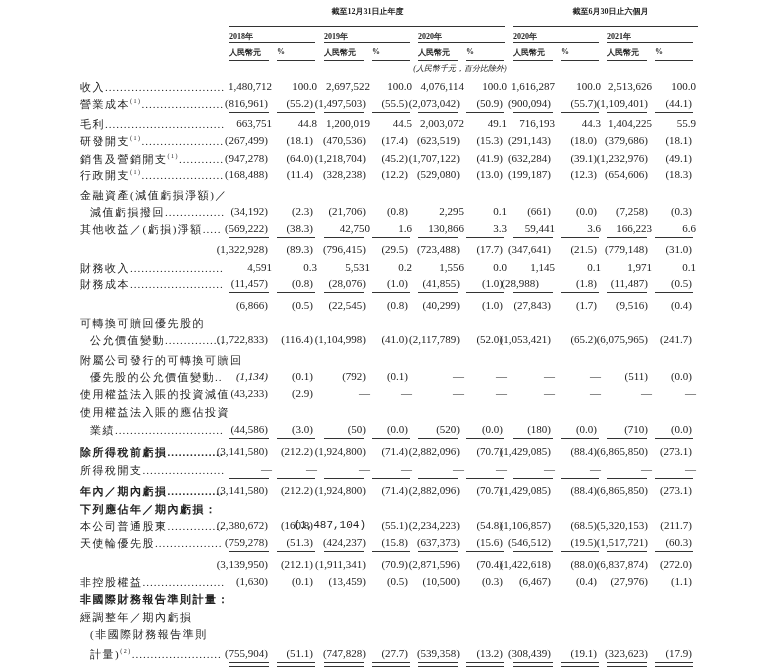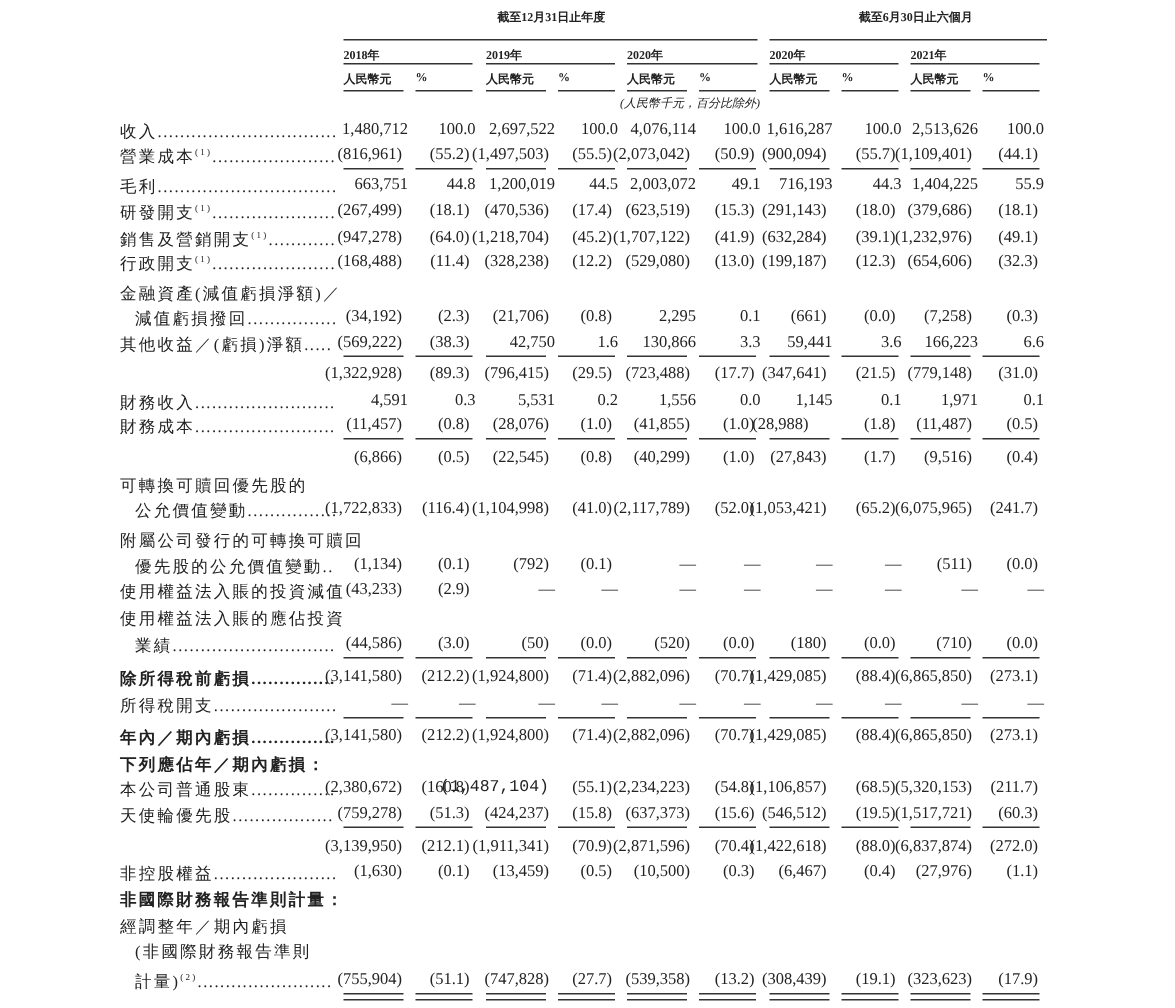--- a/index.html
+++ b/index.html
@@ -147,21 +147,21 @@
       <span class="label"><span>行政開支</span><sup>(1)</sup><span class="dots">......................</span></span>
       <span class="cell" style="right: 515px;">(168,488)</span>
       <span class="cell" style="right: 470px;">(11.4)</span>
       <span class="cell" style="right: 417px;">(328,238)</span>
       <span class="cell" style="right: 375px;">(12.2)</span>
       <span class="cell" style="right: 323px;">(529,080)</span>
       <span class="cell" style="right: 280px;">(13.0)</span>
       <span class="cell" style="right: 232px;">(199,187)</span>
       <span class="cell" style="right: 186px;">(12.3)</span>
       <span class="cell" style="right: 135px;">(654,606)</span>
-      <span class="cell" style="right: 91px;">(32.3)</span>
+      <span class="cell" style="right: 91px;">(18.3)</span>
     </div>
     <div class="row" style="top: 188px;">
       <span class="label"><span>金融資產(減值虧損淨額)／</span></span>
     </div>
     <div class="row" style="top: 205px;">
       <span class="label indent"><span>減值虧損撥回</span><span class="dots">................</span></span>
       <span class="cell" style="right: 515px;">(34,192)</span>
       <span class="cell" style="right: 470px;">(2.3)</span>
       <span class="cell" style="right: 417px;">(21,706)</span>
       <span class="cell" style="right: 375px;">(0.8)</span>
@@ -269,21 +269,21 @@
       <span class="cell" style="right: 232px;">(1,053,421)</span>
       <span class="cell" style="right: 186px;">(65.2)</span>
       <span class="cell" style="right: 135px;">(6,075,965)</span>
       <span class="cell" style="right: 91px;">(241.7)</span>
     </div>
     <div class="row" style="top: 353px;">
       <span class="label"><span>附屬公司發行的可轉換可贖回</span></span>
     </div>
     <div class="row" style="top: 370px;">
       <span class="label indent"><span>優先股的公允價值變動</span><span class="dots">..</span></span>
-      <span class="cell" style="right: 515px;">(1,134)</span>
+      <span class="cell" style="right: 515px; font-style: italic;">(1,134)</span>
       <span class="cell" style="right: 470px;">(0.1)</span>
       <span class="cell" style="right: 417px;">(792)</span>
       <span class="cell" style="right: 375px;">(0.1)</span>
       <span class="cell" style="right: 319px;">—</span>
       <span class="cell" style="right: 276px;">—</span>
       <span class="cell" style="right: 228px;">—</span>
       <span class="cell" style="right: 182px;">—</span>
       <span class="cell" style="right: 135px;">(511)</span>
       <span class="cell" style="right: 91px;">(0.0)</span>
     </div>

